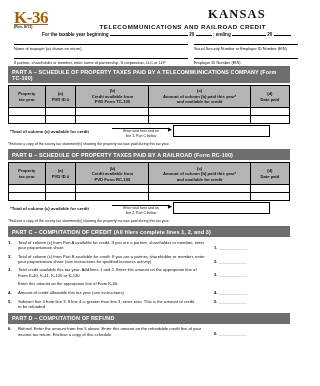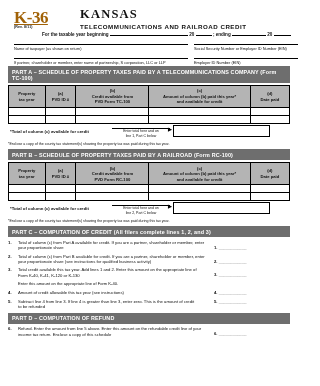--- a/index.html
+++ b/index.html
@@ -24,21 +24,21 @@
   }
   .logo-main {
     font-family: "Liberation Serif", serif;
     font-weight: bold; font-size: 17px; letter-spacing: -0.5px;
     line-height: 15px; color: #a16207; text-decoration: underline;
   }
   .logo-sub {
     font-size: 3.6px; font-weight: bold; line-height: 5px;
     letter-spacing: 0.1px; color: #222;
   }
-  .title-wrap { position: absolute; left: 72px; top: 8px; width: 200px; text-align: left; }
+  .title-wrap { position: absolute; left: 58px; top: 8px; width: 200px; text-align: right; }
   .title-main {
     font-family: "Liberation Serif", serif;
     font-weight: bold; font-size: 12.5px; letter-spacing: 1.2px;
     line-height: 13px; color: #111;
   }
   .title-sub {
     font-weight: bold; font-size: 6.2px; letter-spacing: 0.5px;
     line-height: 9px; margin-top: 1px; color: #111;
   }
   .yearline {

